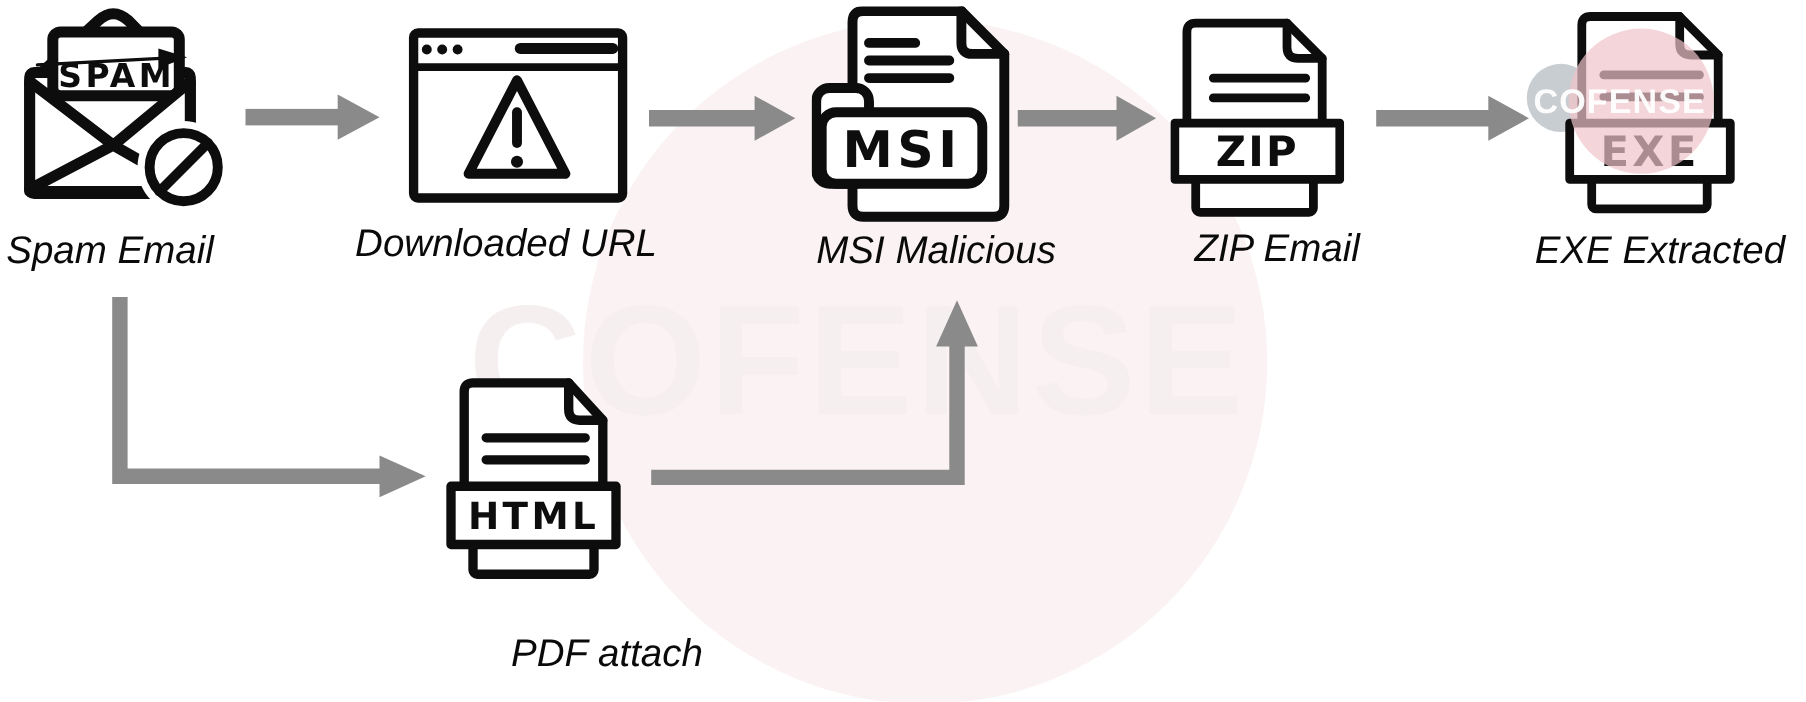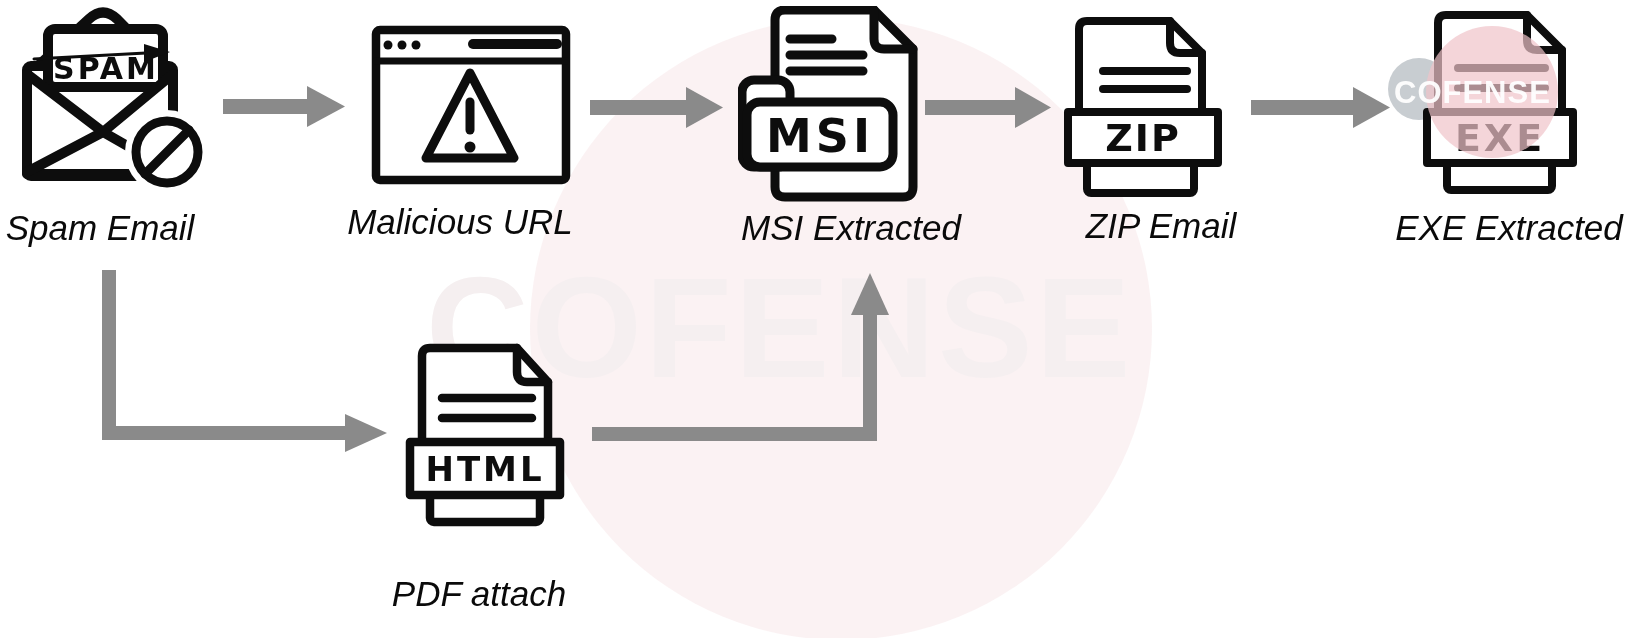--- a/index.html
+++ b/index.html
@@ -13,21 +13,21 @@
     background:var(--watermark-pink,#f3d6db);opacity:.32;z-index:0;}
   #wm-text{left:426px;top:246px;font-size:142px;font-weight:bold;letter-spacing:3px;
     color:var(--watermark-text,#f5eff0);z-index:0;white-space:nowrap;}
   
   .label{width:320px;text-align:center;font-style:italic;font-size:35px;color:#0a0a0a;z-index:6;white-space:nowrap;}
   #label-spam{left:-60px;top:208px;}
   #label-url{left:300px;top:202px;}
   #label-msi{left:691px;top:208px;}
   #label-zip{left:1001px;top:206px;}
   #label-exe{left:1349px;top:208px;}
-  #label-pdf{left:319px;top:574px;}
+  #label-pdf{left:319px;top:574px;text-align:right;}
   
   .icon{z-index:3;}
   #icon-spam{left:10px;top:2px;}
   #icon-url{left:371px;top:25px;}
   #icon-msi{left:738px;top:6px;}
   #icon-zip{left:1064px;top:16px;}
   #icon-exe{left:1418px;top:8px;}
   #icon-html{left:403px;top:343px;}
   
   .arrow{z-index:1;}
@@ -147,19 +147,19 @@
   <svg class="abs icon" id="icon-html" width="164" height="184" viewBox="0 0 164 184">
     <path class="sf" stroke-width="8.5" d="M19,115 V13 Q19,5 27,5 H114 L145,39 V115"></path>
     <path class="s" stroke-width="8.5" d="M114,5 V29 Q114,39 124,39 H145"></path>
     <path class="s" stroke-width="8.5" d="M39,55 H129 M39,75 H129"></path>
     <rect class="sf" x="27" y="132" width="110" height="47" rx="4" stroke-width="8.5"></rect>
     <rect class="sf" x="7" y="99" width="150" height="53" stroke-width="8.5"></rect>
     <text x="82" y="138" font-size="34" letter-spacing="3" text-anchor="middle">HTML</text>
   </svg>
 
   <div class="abs label" id="label-spam">Spam Email</div>
-  <div class="abs label" id="label-url">Malicious URL</div>
-  <div class="abs label" id="label-msi">MSI Extracted</div>
+  <div class="abs label" id="label-url">Downloaded URL</div>
+  <div class="abs label" id="label-msi">MSI Malicious</div>
   <div class="abs label" id="label-zip">ZIP Email</div>
   <div class="abs label" id="label-exe">EXE Extracted</div>
   <div class="abs label" id="label-pdf">PDF attach</div>
 
 </div>
 
 </body></html>

